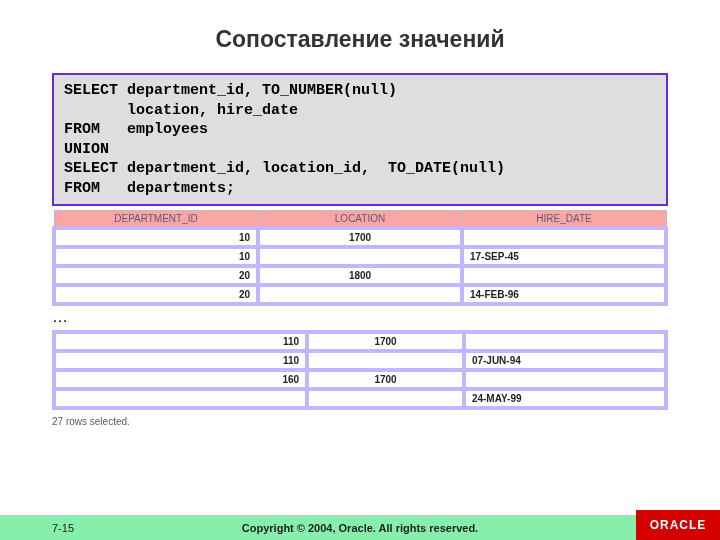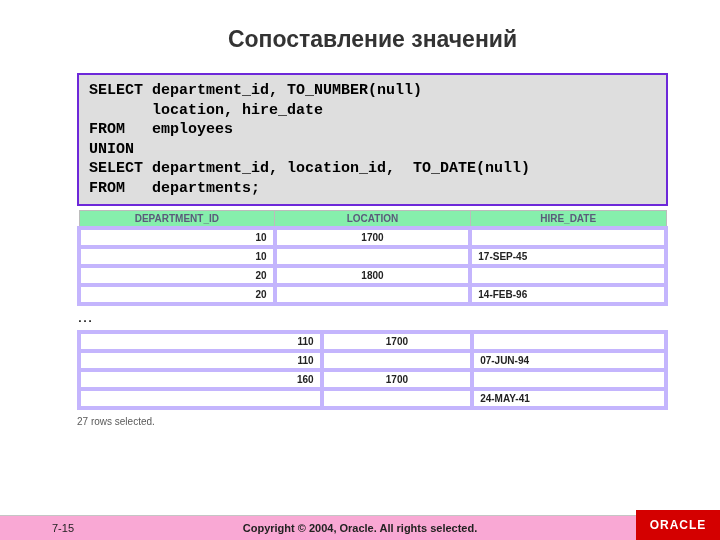--- a/index.html
+++ b/index.html
@@ -6,21 +6,21 @@
     margin: 0;
     padding: 0;
     font-family: Arial, Helvetica, sans-serif;
     background: #fff;
     width: 720px;
     height: 540px;
     position: relative;
     overflow: hidden;
   }
   .slide {
-    padding: 26px 52px 0 77px;
+    padding: 26px 52px 0 52px;
   }
   .title {
     text-align: center;
     font-size: 23px;
     font-weight: bold;
     color: #333333;
     margin-bottom: 20px;
   }
   .intro {
     font-size: 17px;
@@ -46,23 +46,23 @@
   }
   .result-table {
     border-collapse: collapse;
     width: 100%;
     font-family: Arial, sans-serif;
     font-size: 10px;
     margin-top: 4px;
     table-layout: fixed;
   }
   .result-table th {
-    background: #86efac;
+    background: #fca5a5;
     color: #5b5b7b;
-    font-weight: bold;
+    font-weight: normal;
     text-align: center;
     border: 1px solid #bcbcbc;
     padding: 2px 4px;
     font-size: 10px;
   }
   .result-table td {
     border: 4px solid #c4b5fd;
     padding: 1px 6px;
     height: 13px;
     color: #222;
@@ -82,21 +82,21 @@
     margin-top: 6px;
   }
   .footer {
     position: absolute;
     bottom: 0;
     left: 0;
     width: 720px;
     height: 24px;
     display: flex;
     align-items: center;
-    background: #f9a8d4;
+    background: #86efac;
   }
   .footer .pagelabel {
     position: absolute;
     left: 52px;
     font-size: 11px;
     color: #222;
   }
   .footer .copyright {
     width: 100%;
     text-align: center;
@@ -190,26 +190,26 @@
           <td class="col-hire">07-JUN-94</td>
         </tr>
         <tr>
           <td class="col-dept">160</td>
           <td class="col-loc">1700</td>
           <td class="col-hire"></td>
         </tr>
         <tr>
           <td class="col-dept"></td>
           <td class="col-loc"></td>
-          <td class="col-hire">24-MAY-41</td>
+          <td class="col-hire">24-MAY-99</td>
         </tr>
       </tbody>
   </table>
 
   <div class="rowcount">27 rows selected.</div>
 </div>
 
 <div class="footer-rule"></div>
 <div class="footer">
   <span class="pagelabel">7-15</span>
-  <span class="copyright">Copyright © 2004, Oracle.  All rights selected.</span>
+  <span class="copyright">Copyright © 2004, Oracle.  All rights reserved.</span>
   <span class="logo">ORACLE</span>
 </div>
 
 </body></html>

